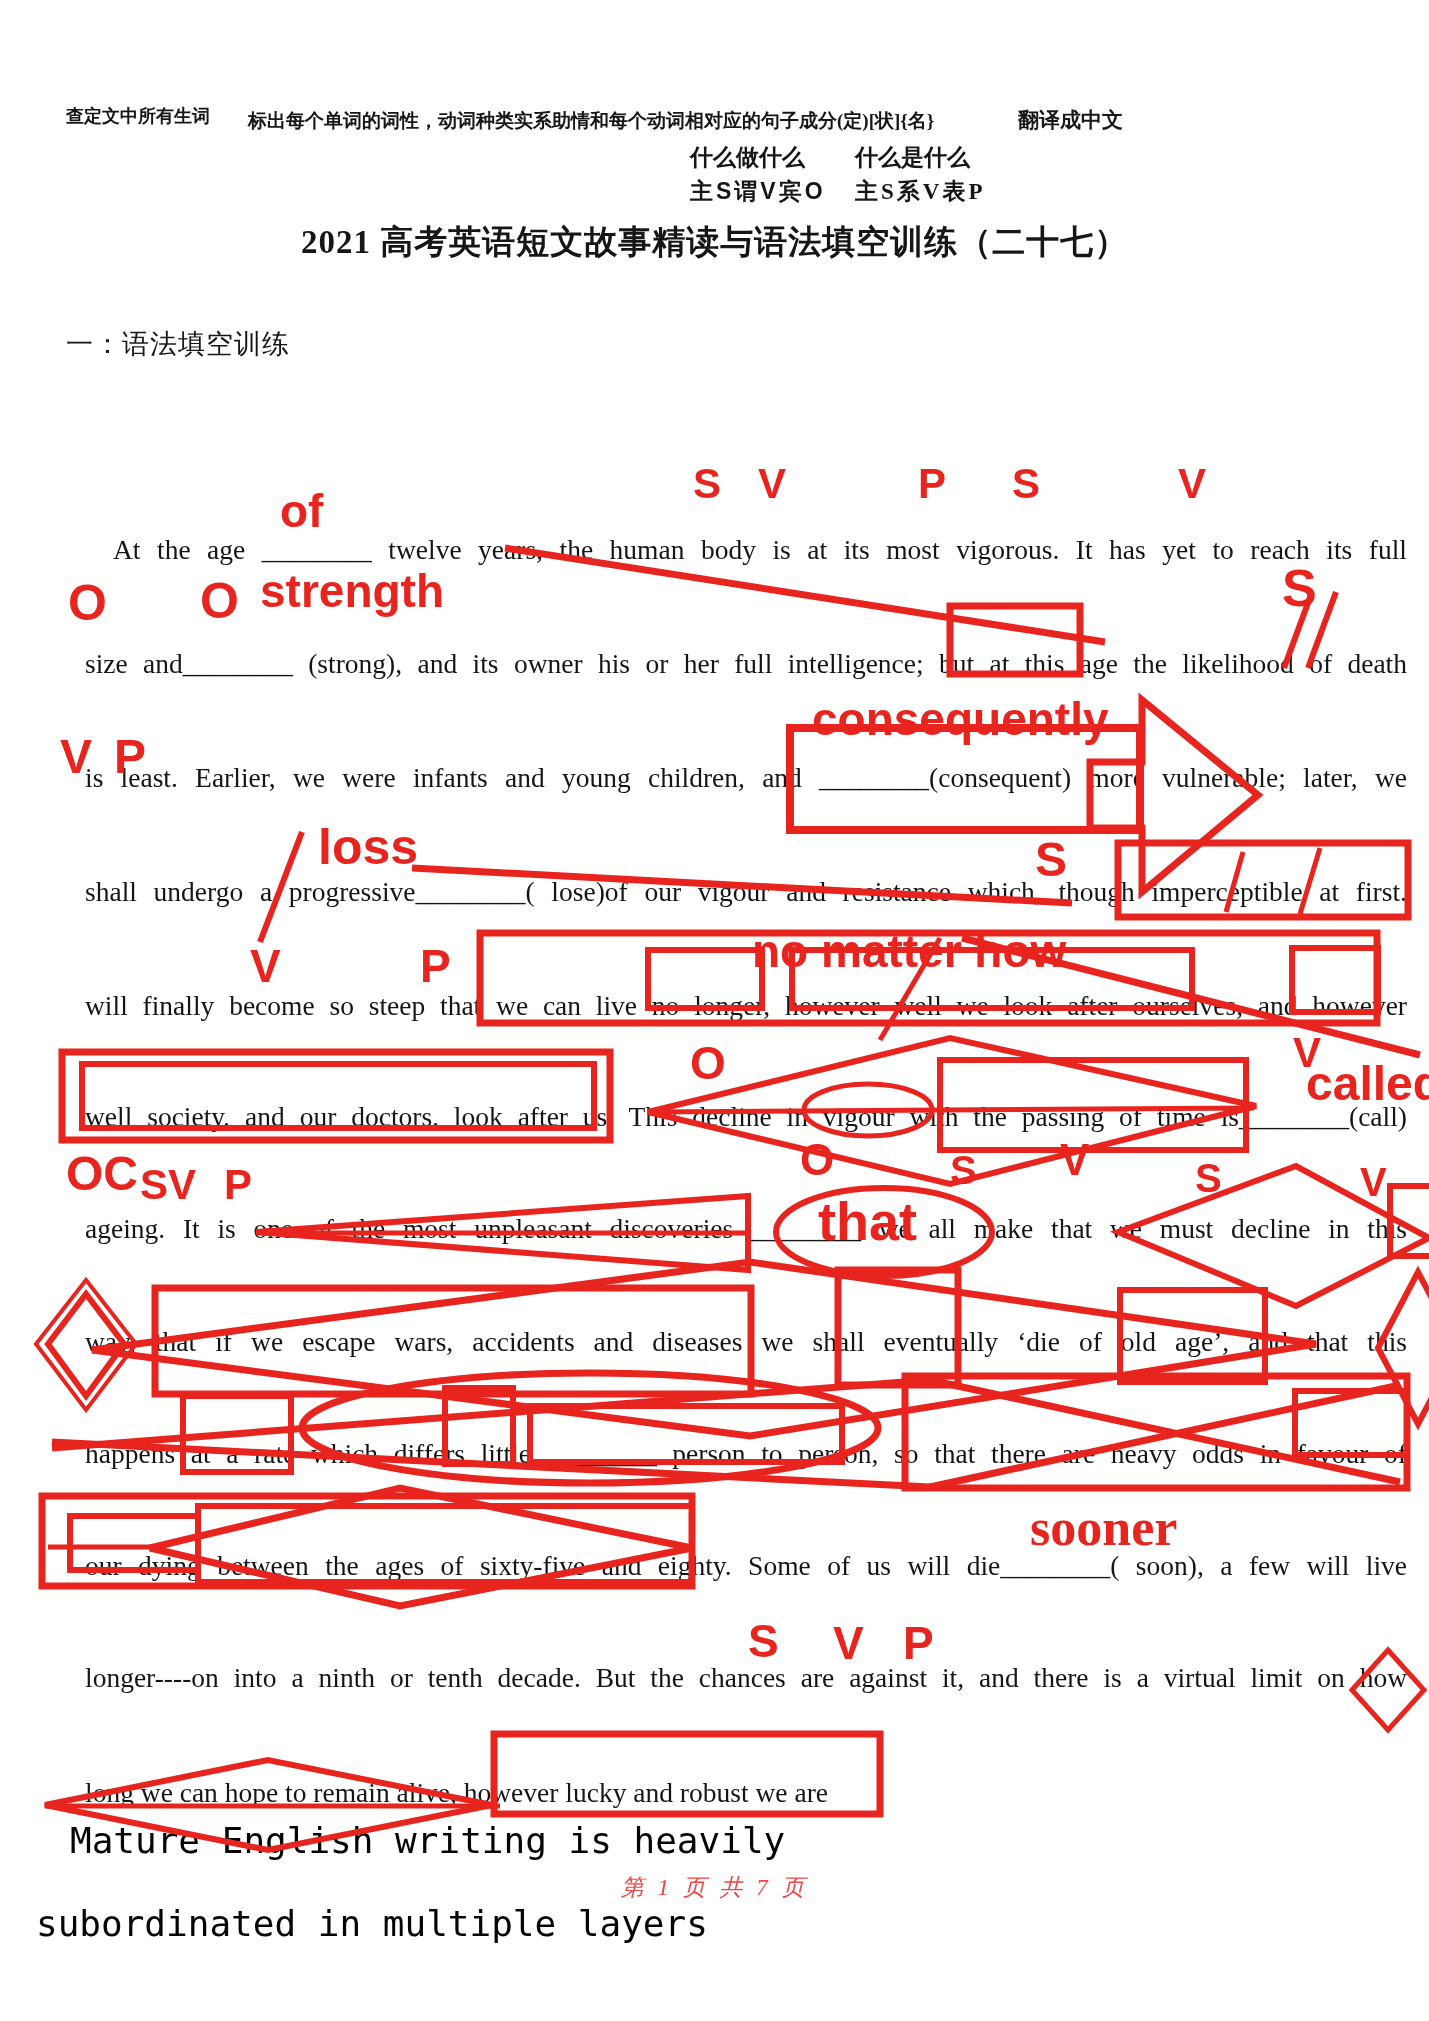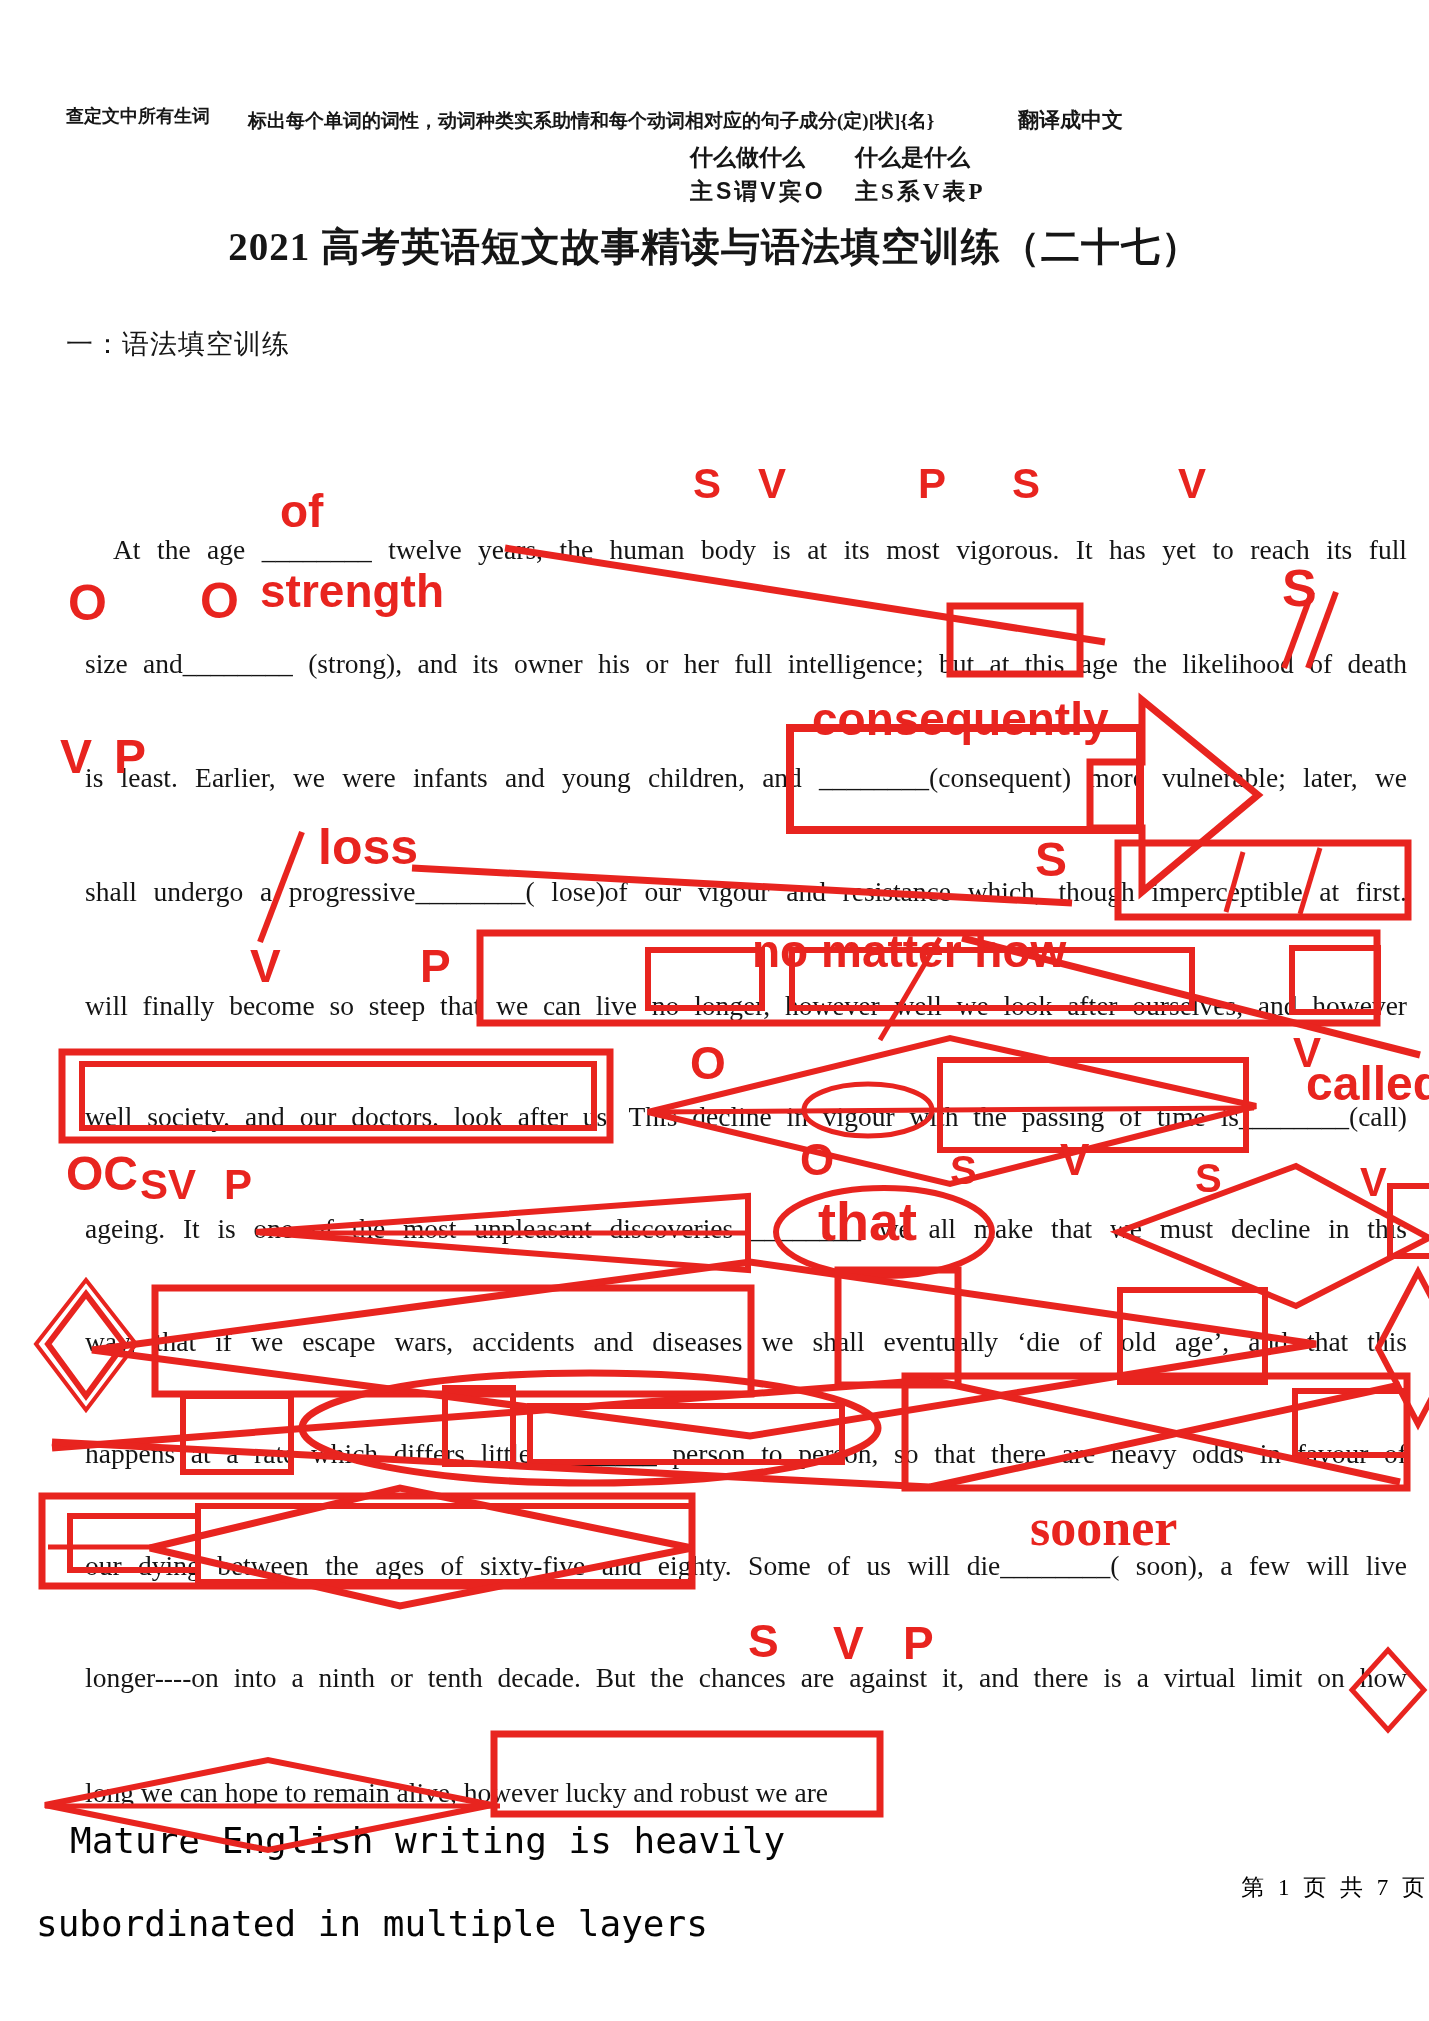--- a/index.html
+++ b/index.html
@@ -1,32 +1,32 @@
 <!DOCTYPE html>
 <html style="--accent: #e8241f;"><head>
 <meta charset="utf-8">
 <style>
   html,body { margin:0; padding:0; background:#e9e9e9; }
   .page { position:relative; width:1429px; height:2021px; background:#ffffff;
           font-family:"Liberation Serif", serif; color:#161616; overflow:hidden; margin:0 auto; }
   .abs { position:absolute; }
   .hdr { font-family:"Liberation Serif", serif; font-weight:bold; white-space:nowrap; }
-  .doc-title { top:220px; left:0; right:0; text-align:center; font-size:39px; font-weight:bold; letter-spacing:1px; }
+  .doc-title { top:220px; left:0; right:0; text-align:center; font-size:33px; font-weight:bold; letter-spacing:1px; }
   .section-heading { top:326px; left:66px; font-size:27px; letter-spacing:1px; }
   .passage-title { top:412px; left:0; right:0; text-align:center; font-size:25px; font-weight:bold; }
   .passage-title .zh { font-weight:bold; }
   .line { position:absolute; left:85px; width:1322px; font-size:27.5px; line-height:34px;
           text-align:justify; text-align-last:justify; color:#151515; }
   .line.first { text-indent:28px; }
   .line.nojust { text-align-last:auto; }
   .hw { position:absolute; font-family:"Liberation Sans", sans-serif; font-weight:bold;
         color:var(--accent,#e8241f); line-height:1; white-space:nowrap; z-index:6; }
   .hw.serif { font-family:"Liberation Serif", serif; }
   svg.marks { position:absolute; left:0; top:0; z-index:5; color:var(--accent,#e8241f); pointer-events:none; }
-  .footer { top:1872px; left:0; right:0; text-align:right; font-size:23px; color:#000000; z-index:1; letter-spacing:4px; }
+  .footer { top:1872px; left:0; right:0; text-align:center; font-size:23px; color:#ef4444; z-index:1; letter-spacing:4px;font-style:italic; }
   .caption { font-family:"DejaVu Sans Mono", monospace; font-size:36px; color:#050505; z-index:3; white-space:nowrap; }
   .cap1 { left:70px; top:1820px; }
   .cap2 { left:36px; top:1903px; }
 </style>
 </head>
 <body>
 
 <div class="page">
 
   <div class="abs hdr" style="left:66px; top:104px; font-size:18px;">查定文中所有生词</div>

